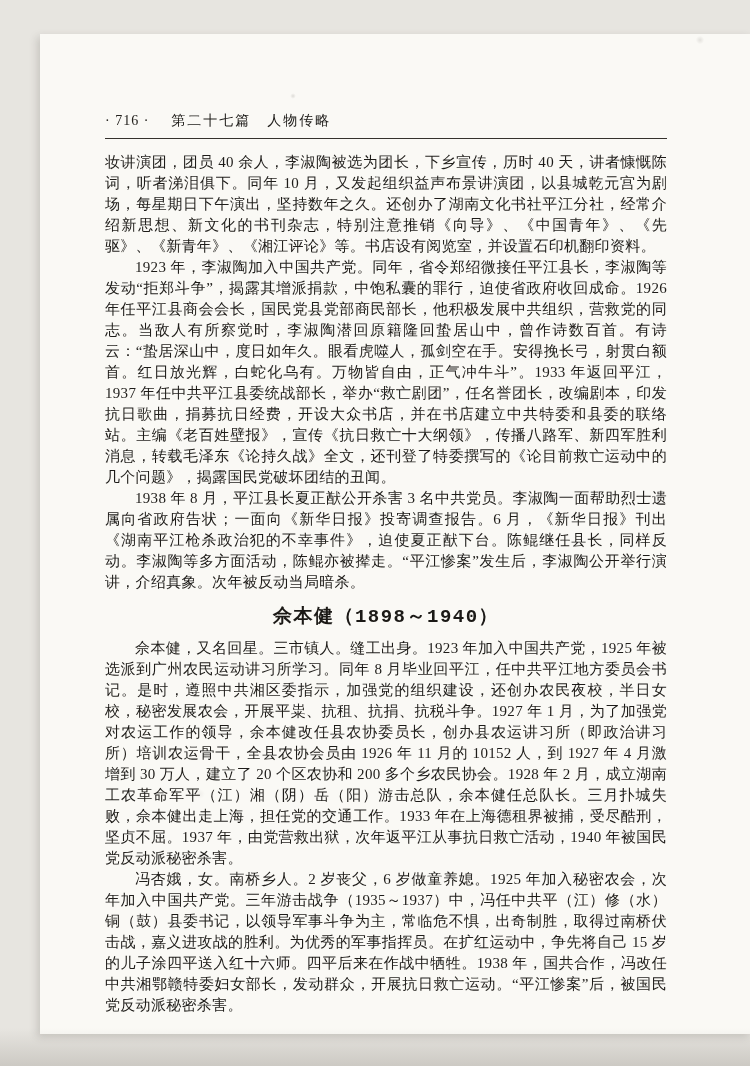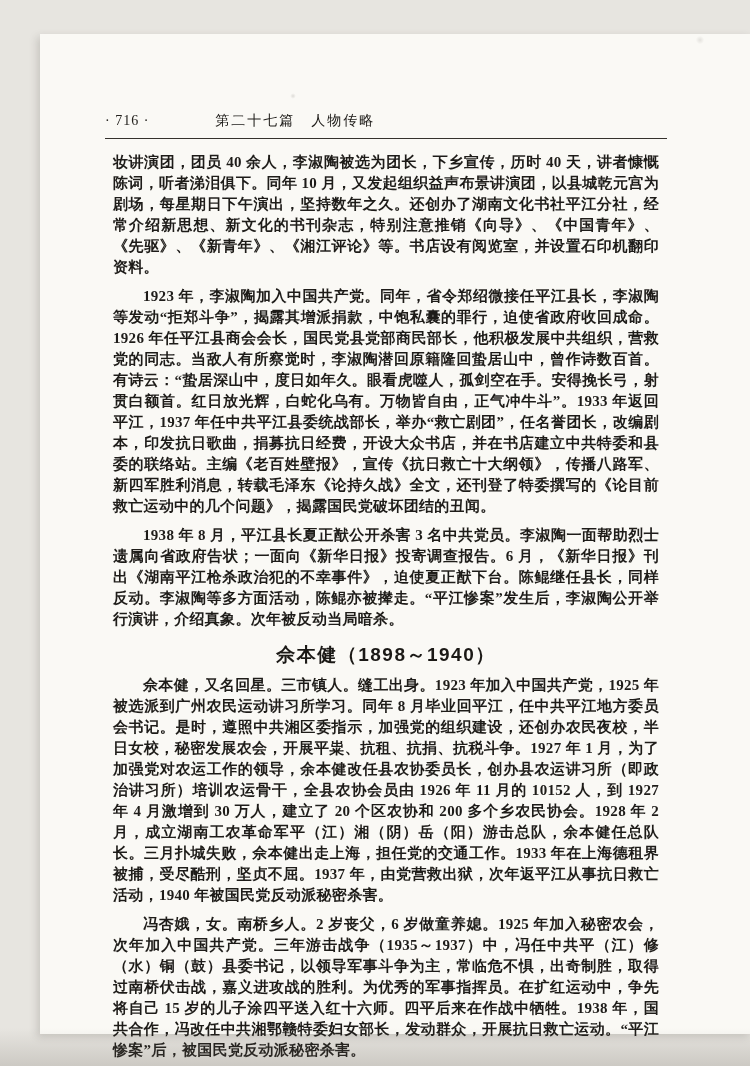--- a/index.html
+++ b/index.html
@@ -52,50 +52,48 @@
     line-height: 21px;
     text-align: justify;
     letter-spacing: 0.3px;
   }
   .page-header {
     display: flex;
     align-items: baseline;
     padding-bottom: 7px;
     border-bottom: 1.6px solid #35322d;
     margin-bottom: 13px;
-    gap: 44px;
   }
   .page-num {
     font-size: 14px;
     letter-spacing: 1px;
     color: #23211d;
   }
   .chapter {
     margin-left: 22px;
     font-family: "Liberation Sans", "DejaVu Sans", sans-serif;
     font-weight: normal;
     font-size: 14px;
     letter-spacing: 2px;
     color: #1b1916;
   }
   p.body-par {
-    margin: 8px;
-    font-weight: bold;
+    margin: 0;
   }
   p.indent {
     text-indent: 2em;
   }
   h2.bio-heading {
     margin: 14px 0 10px 0;
     text-align: center;
     font-size: 19px;
     font-weight: bold;
     letter-spacing: 1.5px;
     color: #1b1916;
-    font-family: Liberation Sans, sans-serif;
+    font-family: Liberation Mono, monospace;
   }
 </style>
 </head>
 <body>
 
 <div class="scan">
   <div class="page"></div>
 
   <div class="content">
 

